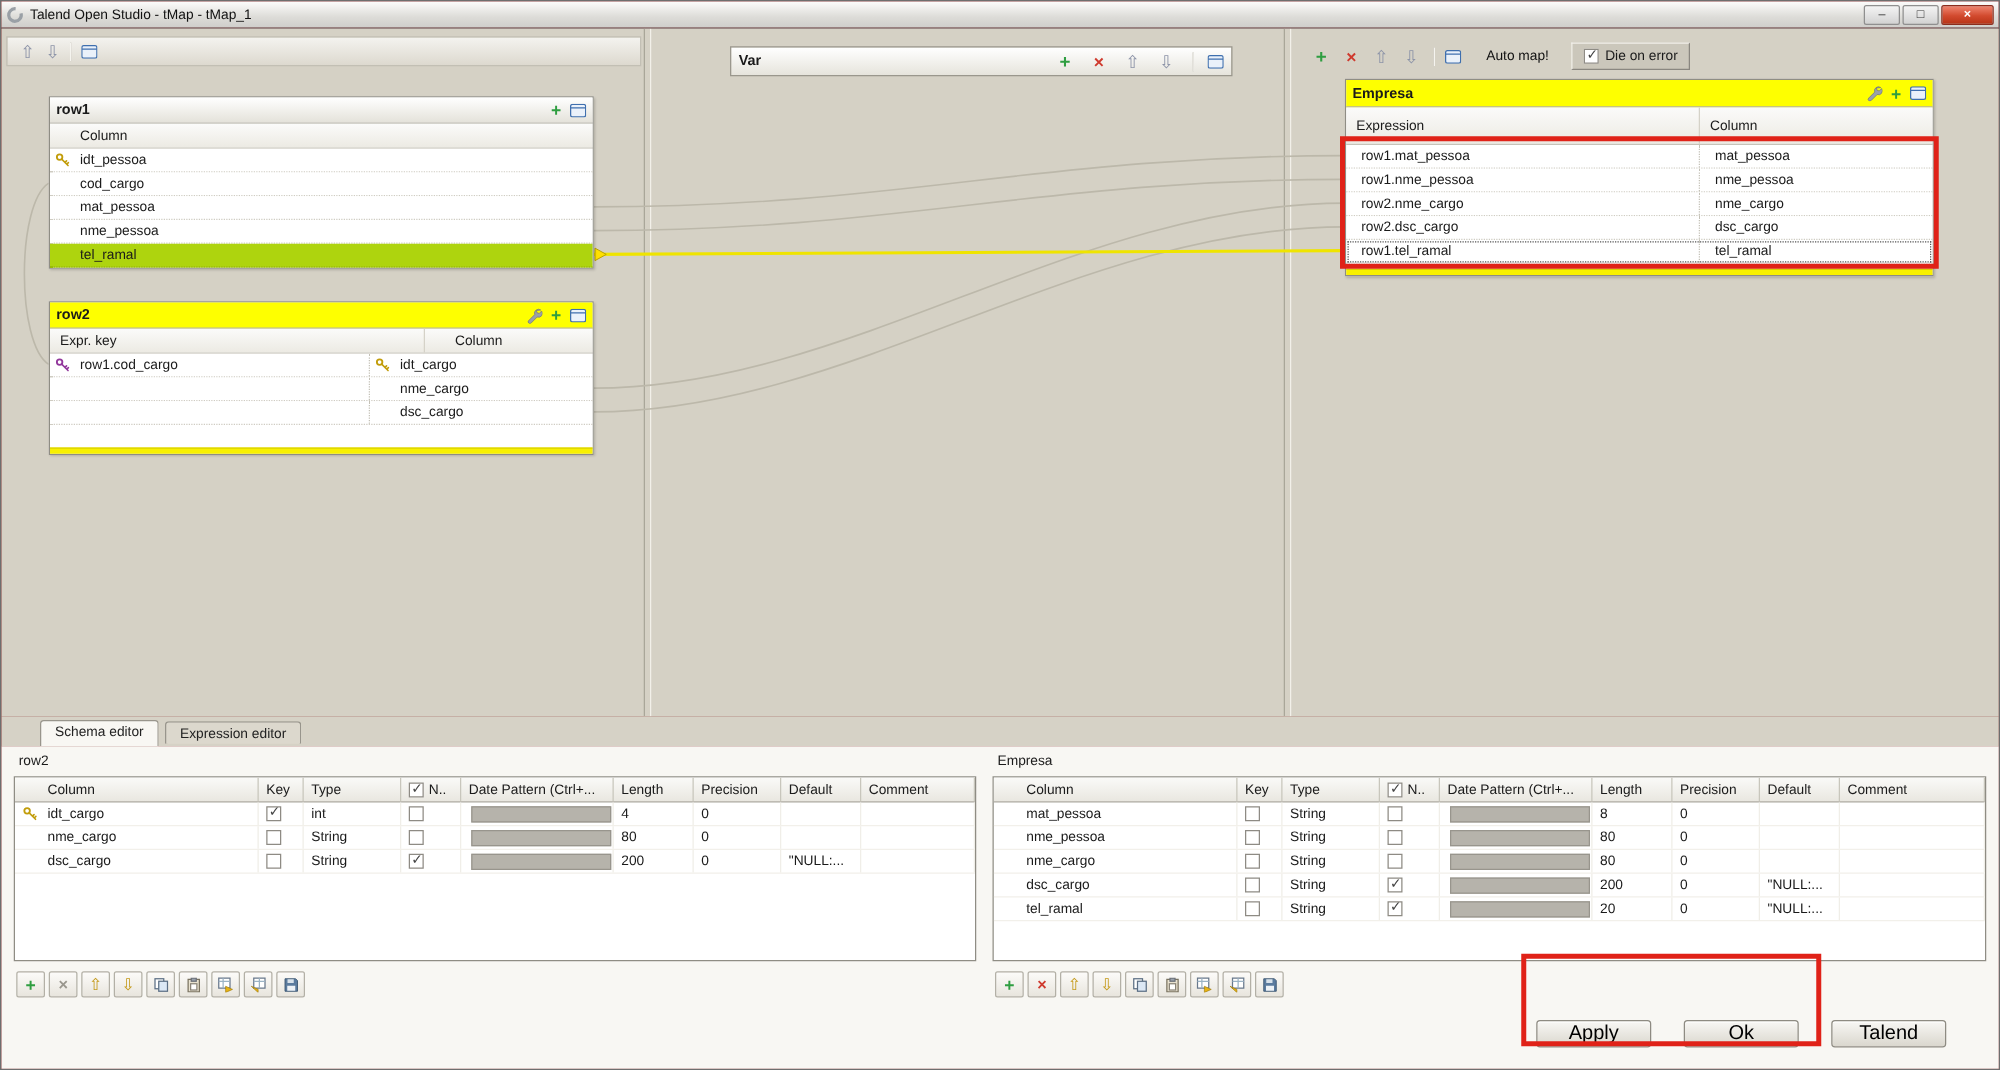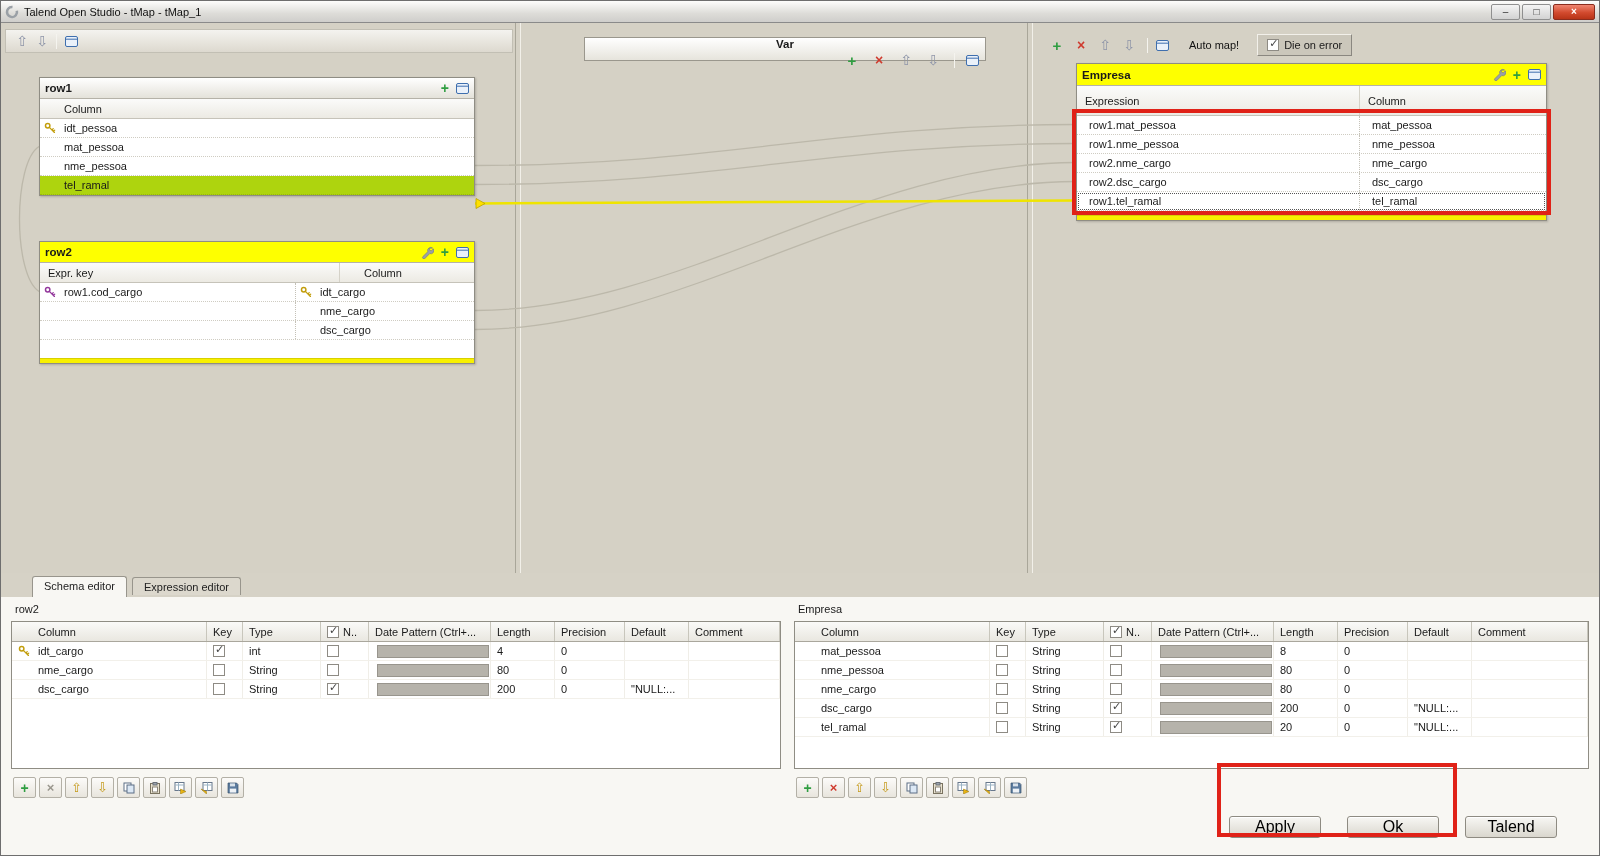--- a/index.html
+++ b/index.html
@@ -29,21 +29,21 @@
   .left-toolbar { position:absolute; left:4px; top:6px; width:508px; height:24px; z-index:3;
     background:linear-gradient(#f4f3ef,#ddd9cf); border:1px solid #c2bfb4; display:flex; align-items:center; padding:0 6px; }
   .tbtn { width:20px; height:20px; display:flex; align-items:center; justify-content:center;
     color:#8d94a8; font-size:14px; }
   .tbtn.green { color:#2f9e41; font-weight:bold; font-size:15px; }
   .tbtn.red { color:#cf3a2e; font-weight:bold; font-size:14px; }
   .tsep { width:1px; height:15px; background:#aca99e; border-right:1px solid #f5f4ef; margin:0 4px; }
 
   .var-head { position:absolute; left:583px; top:14px; width:402px; height:24px; z-index:3;
     background:linear-gradient(#ffffff,#e6e4dc); border:1px solid #9a978d;
-    display:flex; align-items:center; padding:0 6px;flex-direction:column; }
+    display:flex; align-items:center; padding:0 6px; }
   .out-toolbar { position:absolute; left:1046px; top:10px; height:24px; z-index:3; display:flex; align-items:center; gap:4px; }
   .automap { margin-left:12px; padding:2px 4px; color:#111; }
   .dieoe { margin-left:10px; display:flex; align-items:center; gap:5px; height:22px; padding:0 9px;
     background:#cbc7bb; border:1px solid; border-color:#f2f0ea #8a8780 #8a8780 #f2f0ea; }
 
   .mtable { position:absolute; background:#fff; border:1px solid #8f8d84; z-index:3;
     box-shadow:1px 1px 2px rgba(0,0,0,0.18); }
   #row1table  { left:38px;  top:54px;  width:436px; }
   #row2table  { left:38px;  top:218px; width:436px; }
   #empresatable { left:1075px; top:40px; width:471px; }
@@ -203,20 +203,29 @@
           <div class="m-row" data-hl="false" data-key="true">
             <span class="keyico gold">
               <svg viewBox="0 0 13 13" width="12" height="12">
                 <circle cx="4" cy="4" r="2.4" fill="none" stroke="currentColor" stroke-width="1.6"></circle>
                 <path d="M5.8 5.8 L11.3 11.3 M8.6 8.6 L10 7.2 M10.2 10.2 L11.6 8.8" stroke="currentColor" stroke-width="1.4" fill="none" stroke-linecap="round"></path>
               </svg>
             </span>
             <span class="m-text">idt_pessoa</span>
           </div>
 
+          <div class="m-row" data-hl="false" data-key="false">
+            <span class="keyico gold">
+              <svg viewBox="0 0 13 13" width="12" height="12">
+                <circle cx="4" cy="4" r="2.4" fill="none" stroke="currentColor" stroke-width="1.6"></circle>
+                <path d="M5.8 5.8 L11.3 11.3 M8.6 8.6 L10 7.2 M10.2 10.2 L11.6 8.8" stroke="currentColor" stroke-width="1.4" fill="none" stroke-linecap="round"></path>
+              </svg>
+            </span>
+            <span class="m-text">cod_cargo</span>
+          </div>
 
           <div class="m-row" data-hl="false" data-key="false">
             <span class="keyico gold">
               <svg viewBox="0 0 13 13" width="12" height="12">
                 <circle cx="4" cy="4" r="2.4" fill="none" stroke="currentColor" stroke-width="1.6"></circle>
                 <path d="M5.8 5.8 L11.3 11.3 M8.6 8.6 L10 7.2 M10.2 10.2 L11.6 8.8" stroke="currentColor" stroke-width="1.4" fill="none" stroke-linecap="round"></path>
               </svg>
             </span>
             <span class="m-text">mat_pessoa</span>
           </div>

